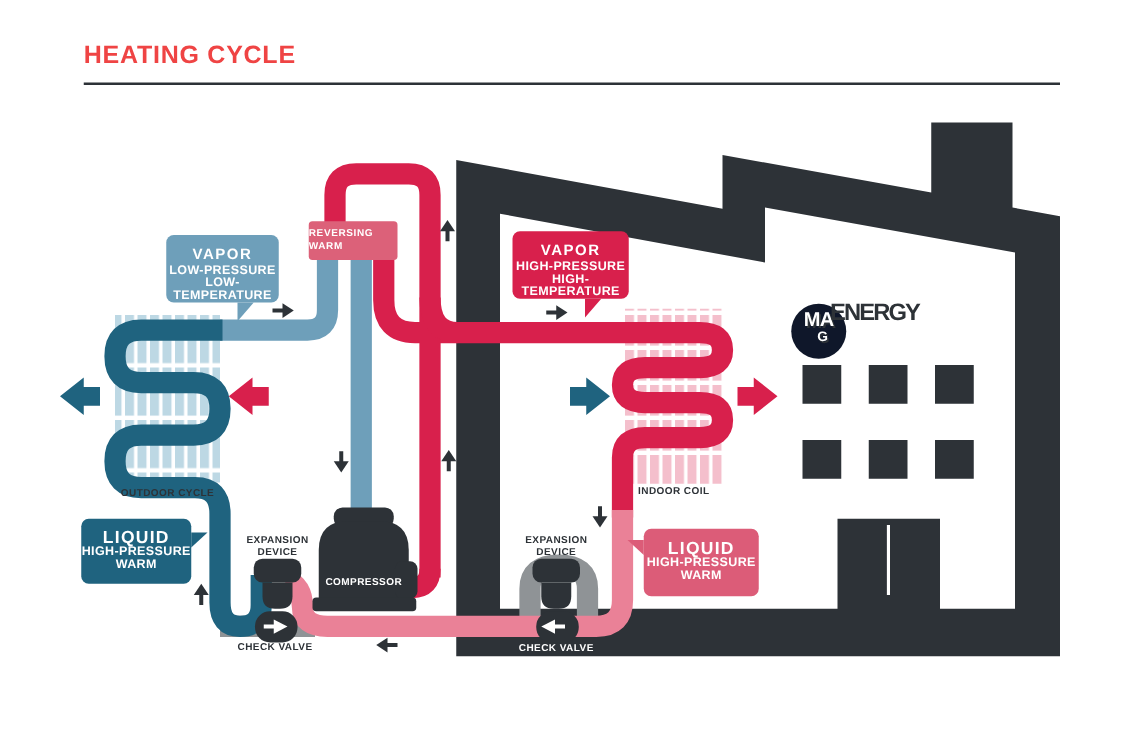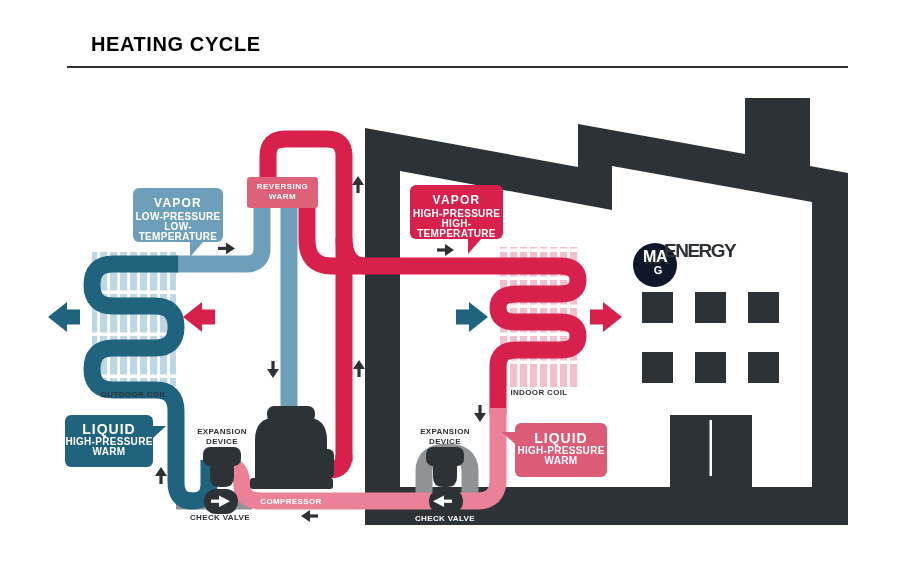--- a/index.html
+++ b/index.html
@@ -1,40 +1,40 @@
 <!DOCTYPE html>
 <html><head>
 <meta charset="utf-8">
 <style>
   html,body{margin:0;padding:0;background:#fff;}
   #stage{position:relative;width:915px;height:586px;background:#fff;overflow:hidden;
          font-family:"Liberation Sans",sans-serif;}
   #pipes{position:absolute;left:0;top:0;}
   .abs{position:absolute;}
   
-  .title{left:67px;top:33px;font-size:20px;font-weight:bold;letter-spacing:.6px;color:#000000;margin-left:24px;}
+  .title{left:67px;top:33px;font-size:20px;font-weight:bold;letter-spacing:.6px;color:#ef4444;}
   .rule{left:67px;top:66px;width:781px;height:2.4px;background:#2d3237;}
   
   .bubble{border-radius:6px;color:#fff;text-align:center;box-sizing:border-box;padding-top:7px;}
   .bubble .hd{font-size:12px;font-weight:bold;letter-spacing:1.2px;line-height:17px;}
   .bubble .sub{font-size:10px;font-weight:bold;letter-spacing:.3px;line-height:10px;}
   .tail{position:absolute;width:0;height:0;}
   .b-vlow{left:133px;top:188px;width:90px;height:54px;background:#6e9fba;}
   .b-vlow .tail{left:57px;top:54px;border-top:15px solid #6e9fba;border-right:13px solid transparent;}
   .b-vhigh{left:410px;top:185px;width:93px;height:54px;background:#d8204c;}
   .b-vhigh .tail{left:58px;top:54px;border-top:15px solid #d8204c;border-right:13px solid transparent;}
   .b-lleft{left:65px;top:415px;width:88px;height:52px;background:#1f637f;padding-top:6px;}
   .b-lleft .hd{font-size:14px;letter-spacing:1px;line-height:16px;}
   .b-lleft .tail{left:88px;top:11px;border-left:13px solid #1f637f;border-bottom:12px solid transparent;}
   .b-lright{left:515px;top:423px;width:92px;height:54px;background:#dc5c78;}
   .b-lright .hd{font-size:14px;letter-spacing:1px;line-height:16px;}
   .b-lright .tail{left:-13px;top:9px;border-right:13px solid #dc5c78;border-bottom:12px solid transparent;}
   
   .rvalve{left:247px;top:177px;width:71px;height:31px;background:#dc6179;border-radius:3px;
-          color:#fff;font-size:8px;font-weight:bold;letter-spacing:.5px;text-align:center;
+          color:#fff;font-size:8px;font-weight:bold;letter-spacing:.5px;
           line-height:10px;padding-top:5px;box-sizing:border-box;}
   
   .lbl{font-size:8px;font-weight:bold;letter-spacing:.35px;color:#2d3237;text-align:center;line-height:9.5px;width:110px;}
   .lbl.white{color:#fff;}
   .lbl span{display:block;}
   .l-outdoor{left:79px;top:390px;}
   .l-indoor{left:484px;top:388px;}
   .l-expl{left:167px;top:427px;}
   .l-expr{left:390px;top:427px;}
   .l-chkl{left:165px;top:513px;}
@@ -207,33 +207,33 @@
     <div class="sub">HIGH-PRESSURE</div>
     <div class="sub">WARM</div>
     <div class="tail"></div>
   </div>
 
   <div class="abs rvalve">
     <span>REVERSING</span><br>
     <span>WARM</span>
   </div>
 
-  <div class="abs lbl l-outdoor">OUTDOOR COIL</div>
+  <div class="abs lbl l-outdoor">OUTDOOR CYCLE</div>
   <div class="abs lbl l-indoor">INDOOR COIL</div>
   <div class="abs lbl l-expl">
     <span>EXPANSION</span>
     <span>DEVICE</span>
   </div>
   <div class="abs lbl l-expr">
     <span>EXPANSION</span>
     <span>DEVICE</span>
   </div>
   <div class="abs lbl l-chkl">CHECK VALVE</div>
   <div class="abs lbl white l-chkr">CHECK VALVE</div>
-  <div class="abs lbl l-comp" style="color:#fff;margin-top:36px;">COMPRESSOR</div>
+  <div class="abs lbl l-comp" style="color:#fff;">COMPRESSOR</div>
 
   <div class="abs logo-circle">
     <div class="ma">MA</div>
     <div class="g">G</div>
   </div>
   <div class="abs logo-name">ENERGY</div>
 
 </div>
 
 </body></html>

